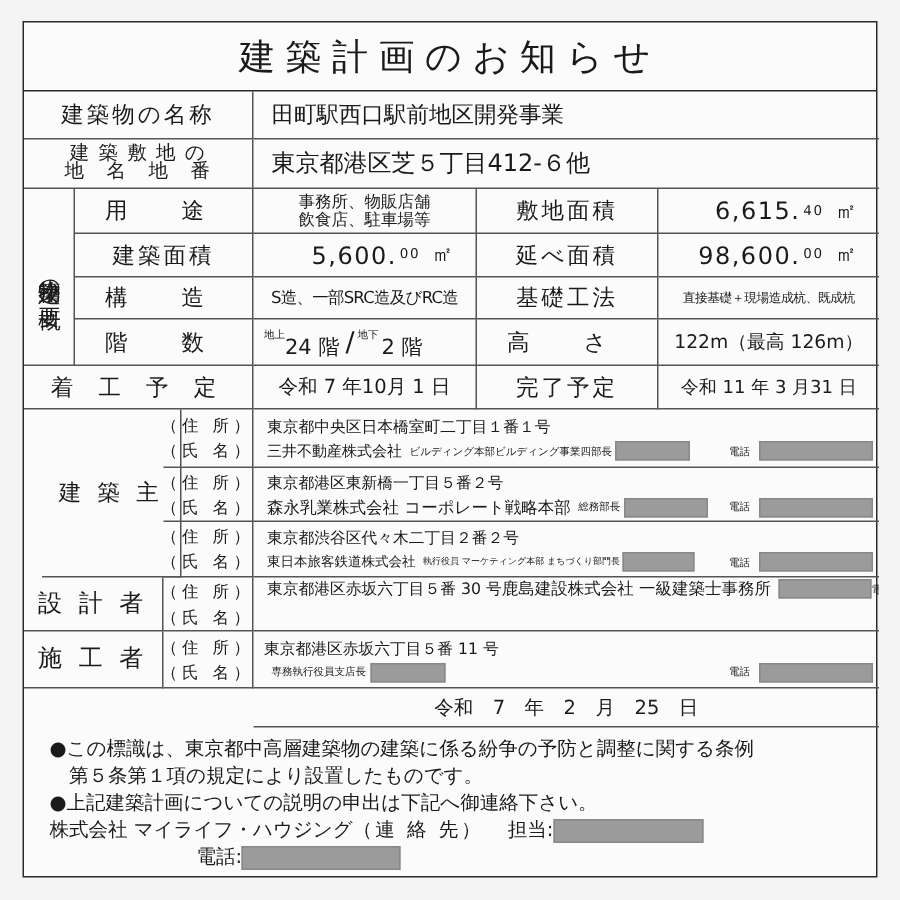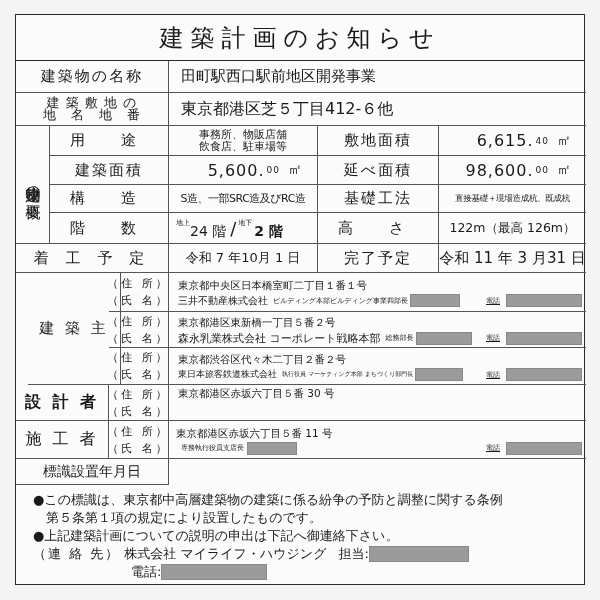--- a/index.html
+++ b/index.html
@@ -36,21 +36,21 @@
   .m2 { font-size:14px; }
   .redact { display:inline-block; background:#9b9b9b; border:1px solid #888; height:11px; }
   .vert {
     writing-mode:vertical-rl; text-orientation:upright; font-size:15px;
     letter-spacing:0px; justify-content:center;
   }
   .party-addr { font-size:10.5px; line-height:17px; }
   .party-name { font-size:10px; display:flex; align-items:center; width:100%; }
   .party-name .co { font-size:10px; }
   .party-name .dept { font-size:7px; margin-left:5px; }
-  .tel { font-size:7px; margin-left:auto; margin-right:6px;text-decoration:underline; }
+  .tel { font-size:7px; margin-left:auto; margin-right:6px; }
   .brackets { flex-direction:column; justify-content:center; font-size:11px; letter-spacing:3px; line-height:17px; }
   .notes {
     position:absolute; left:0; top:470px; width:100%; height:99px;
     padding:6px 0 0 17px; box-sizing:border-box; font-size:13px; line-height:18px;
   }
   .notes .ind { padding-left:13px; }
 </style>
 </head>
 <body>
 
@@ -98,29 +98,29 @@
   <div class="cell center small" style="left:153px;top:170px;width:149px;height:28px;letter-spacing:-0.5px;">S造、一部SRC造及びRC造</div>
   <div class="cell lbl" style="left:302px;top:170px;width:121px;height:28px;">基礎工法</div>
   <div class="cell center noright" style="left:423px;top:170px;width:147px;height:28px;font-size:8.5px;letter-spacing:-0.3px;">直接基礎＋現場造成杭、既成杭</div>
 
   <div class="cell lbl spread" style="left:34px;top:198px;width:119px;height:31px;">階　　数</div>
   <div class="cell" style="left:153px;top:198px;width:149px;height:31px;padding-left:7px;font-size:14px;">
     <span style="font-size:7px;align-self:flex-start;margin-top:5px;">地上</span>
     <span style="margin-top:8px;text-align:right;">24 階</span>
     <span style="font-size:18px;margin:0 2px 0 4px;">/</span>
     <span style="font-size:7px;align-self:flex-start;margin-top:5px;">地下</span>
-    <span style="margin-top:8px;margin-left:2px;font-weight:bold;">2 階</span>
+    <span style="margin-top:8px;margin-left:2px;">2 階</span>
   </div>
   <div class="cell lbl spread" style="left:302px;top:198px;width:121px;height:31px;">高　　さ</div>
   <div class="cell center noright" style="left:423px;top:198px;width:147px;height:31px;font-size:12.5px;">122m（最高 126m）</div>
 
   <div class="cell lbl" style="left:0;top:229px;width:153px;height:29px;letter-spacing:6px;">着 工 予 定</div>
   <div class="cell center" style="left:153px;top:229px;width:149px;height:29px;font-size:13px;">令和 7 年10月 1 日</div>
   <div class="cell lbl" style="left:302px;top:229px;width:121px;height:29px;">完了予定</div>
-  <div class="cell center noright" style="left:423px;top:229px;width:147px;height:29px;font-size:15px;">令和 11 年 3 月31 日</div>
+  <div class="cell center noright" style="left:423px;top:229px;width:147px;height:29px;font-size:12px;">令和 11 年 3 月31 日</div>
 
   <div class="cell lbl" style="left:12px;top:258px;width:93px;height:112px;letter-spacing:3px;">建 築 主</div>
 
   <div class="cell lbl brackets" style="left:93px;top:258px;width:60px;height:39px;">
     <span>（住 所）</span>
     <span>（氏 名）</span>
   </div>
   <div class="cell noright" style="left:153px;top:258px;width:417px;height:39px;flex-direction:column;align-items:flex-start;justify-content:center;padding-left:9px;">
     <span class="party-addr">東京都中央区日本橋室町二丁目１番１号</span>
     <div class="party-name">
@@ -155,26 +155,26 @@
     <span class="party-addr">東京都渋谷区代々木二丁目２番２号</span>
     <div class="party-name">
       <span class="co" style="font-size:9px;">東日本旅客鉄道株式会社</span>
       <span class="dept" style="font-size:6px;">執行役員 マーケティング本部 まちづくり部門長</span>
       <span class="redact" style="width:46px;margin-left:2px;"></span>
       <span class="tel">電話</span>
       <span class="redact" style="width:74px;margin-right:4px;"></span>
     </div>
   </div>
 
-  <div class="cell lbl" style="left:0;top:370px;width:93px;height:36px;letter-spacing:3px;font-size:16px;font-weight:bold;">設 計 者</div>
+  <div class="cell lbl" style="left:0;top:370px;width:93px;height:36px;letter-spacing:3px;font-size:16px;">設 計 者</div>
   <div class="cell lbl brackets" style="left:93px;top:370px;width:60px;height:36px;">
     <span>（住 所）</span>
     <span>（氏 名）</span>
   </div>
-  <div class="cell noright" style="left:153px;top:370px;width:417px;height:36px;flex-direction:column;align-items:flex-start;justify-content:space-between;padding-left:9px;gap:42px;">
+  <div class="cell noright" style="left:153px;top:370px;width:417px;height:36px;flex-direction:row;align-items:flex-start;justify-content:space-between;padding-left:9px;">
     <span class="party-addr">東京都港区赤坂六丁目５番 30 号</span>
     <div class="party-name">
       <span class="co" style="font-size:11px;">鹿島建設株式会社 一級建築士事務所</span>
       <span class="redact" style="width:60px;margin-left:5px;"></span>
       <span class="tel">電話</span>
       <span class="redact" style="width:72px;margin-right:6px;"></span>
     </div>
   </div>
 
   <div class="cell lbl" style="left:0;top:406px;width:93px;height:38px;letter-spacing:3px;font-size:16px;">施 工 者</div>
@@ -185,29 +185,29 @@
   <div class="cell noright" style="left:153px;top:406px;width:417px;height:38px;flex-direction:column;align-items:flex-start;justify-content:center;padding-left:7px;">
     <span class="party-addr">東京都港区赤坂六丁目５番 11 号</span>
     <div class="party-name">
       <span class="dept">専務執行役員支店長</span>
       <span class="redact" style="width:48px;margin-left:3px;"></span>
       <span class="tel">電話</span>
       <span class="redact" style="width:74px;margin-right:4px;"></span>
     </div>
   </div>
 
-  <div class="cell lbl" style="left:0;top:444px;width:153px;height:26px;letter-spacing:0;font-size:14px;">標識設置年月日</div>
+  <div class="cell center noright" style="left:153px;top:444px;width:417px;height:26px;font-size:13px;">令和　7　年　2　月　25　日</div>
 
   <div class="notes">
     <div>●この標識は、東京都中高層建築物の建築に係る紛争の予防と調整に関する条例</div>
     <div class="ind">第５条第１項の規定により設置したものです。</div>
     <div>●上記建築計画についての説明の申出は下記へ御連絡下さい。</div>
     <div style="display:flex;align-items:center;">
+      <span>株式会社 マイライフ・ハウジング</span>
       <span style="letter-spacing:2px;margin-right:4px;">（連 絡 先）</span>
-      <span>株式会社 マイライフ・ハウジング</span>
       <span style="margin-left:12px;">担当:</span>
       <span class="redact" style="width:98px;height:14px;"></span>
     </div>
     <div style="display:flex;align-items:center;padding-left:98px;">
       <span>電話:</span>
       <span class="redact" style="width:104px;height:14px;"></span>
     </div>
   </div>
 
 </div>

